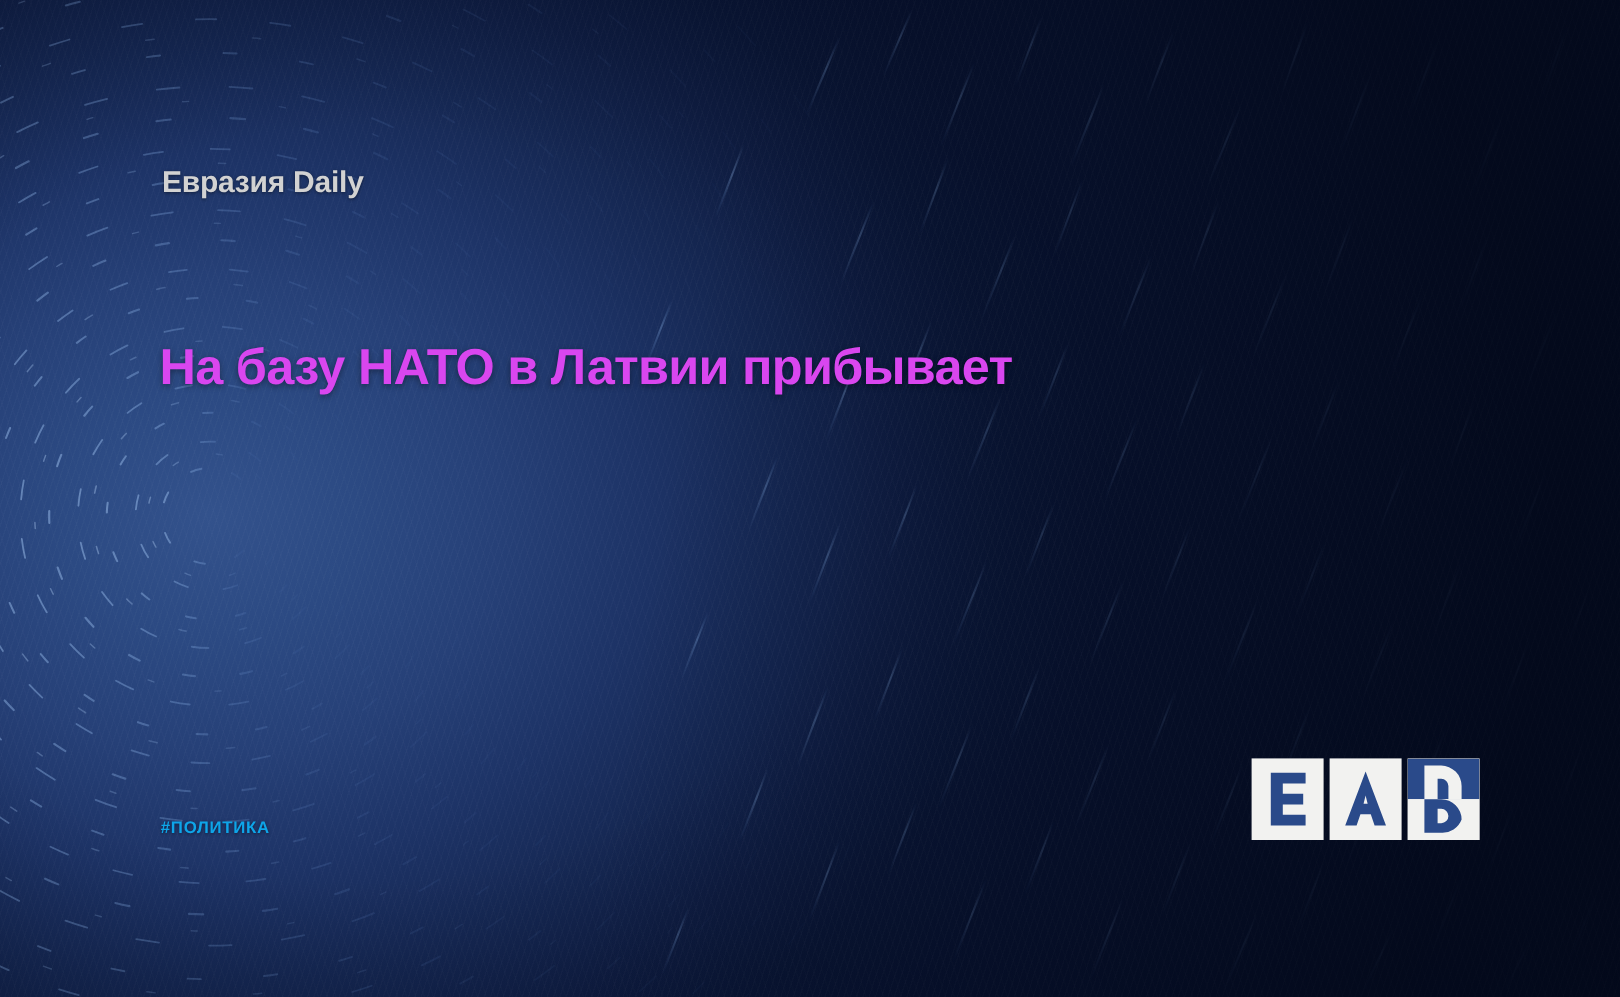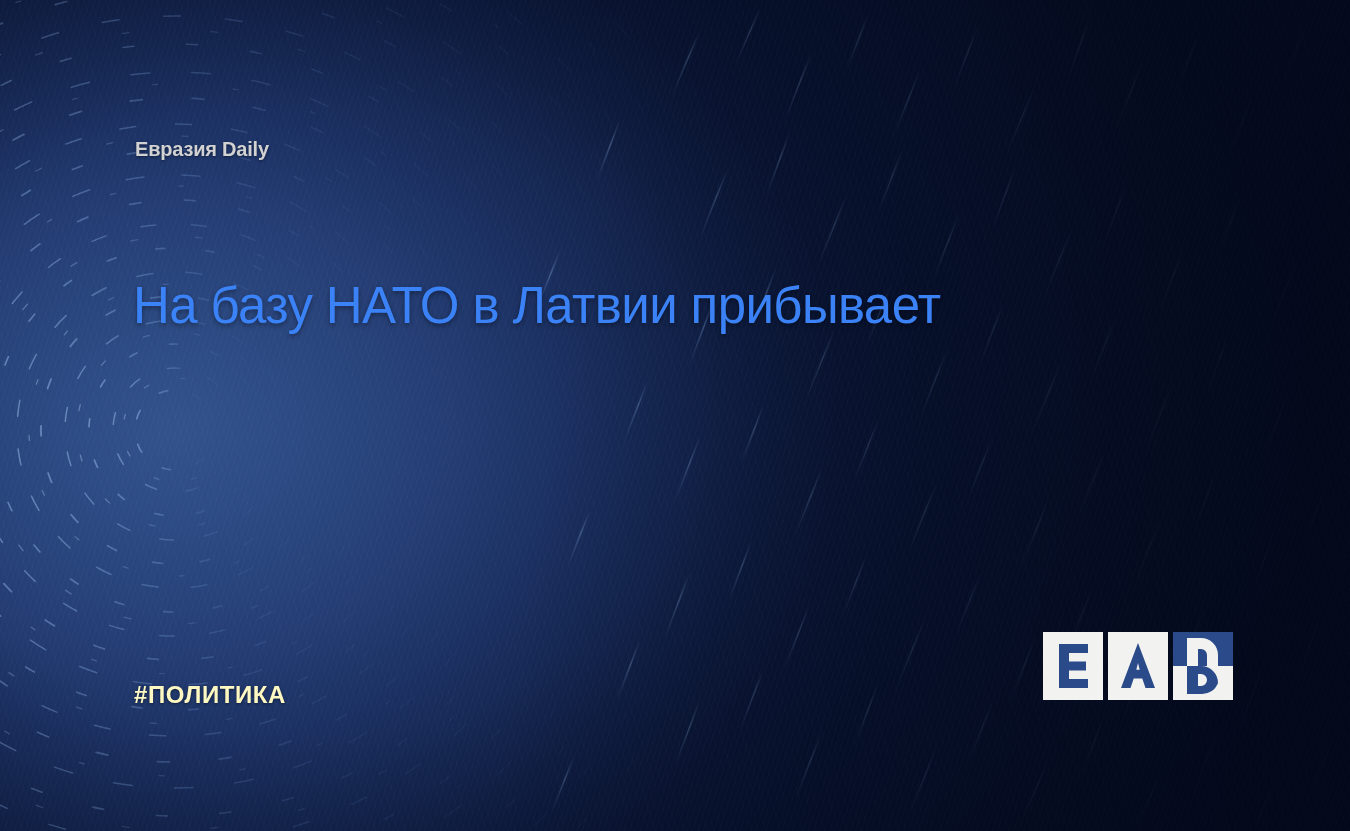--- a/index.html
+++ b/index.html
@@ -52,41 +52,41 @@
       repeating-linear-gradient(108deg, rgba(255,255,255,0.020) 0 1px, rgba(0,0,0,0) 1px 5px),
       repeating-linear-gradient(72deg, rgba(255,255,255,0.013) 0 1px, rgba(0,0,0,0) 1px 7px);
     mix-blend-mode:screen;
   }
 
   
   .content { position:absolute; inset:0; }
 
   .brand {
     position:absolute; left:135px; top:138px;
-    font-size:20px; font-weight:bold;
+    font-size:25px; font-weight:bold;
     color:#d2d2d2; letter-spacing:-0.2px;
     white-space:nowrap;
     text-shadow:0 1px 3px rgba(0,0,0,0.45);
   }
 
   .headline {
     position:absolute; left:133px; top:266px;
     width:960px;
-    font-size:51px; font-weight:normal;
+    font-size:42px; font-weight:bold;
     line-height:80px;
-    color:#3b82f6;
+    color:#d946ef;
     letter-spacing:-0.6px;
     text-shadow:0 2px 5px rgba(0,0,0,0.38);
   }
   .headline .hl-line { display:block; white-space:nowrap; }
 
   .tag {
     position:absolute; left:134px; top:681px;
-    font-size:24px; font-weight:bold;
-    color:#fef9c3; letter-spacing:0.6px;
+    font-size:14px; font-weight:bold;
+    color:#0ea5e9; letter-spacing:0.6px;
     white-space:nowrap;
     text-shadow:0 1px 3px rgba(0,0,0,0.45);
   }
 
   
   .logo {
     position:absolute; left:1043px; top:632px;
     display:flex; gap:5px;
   }
   .logo-tile {

